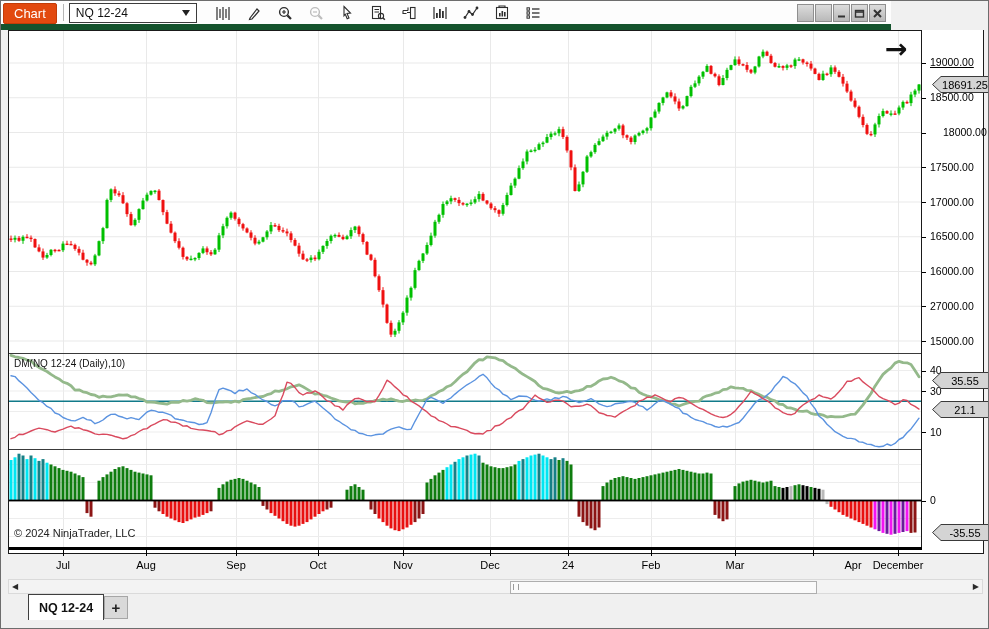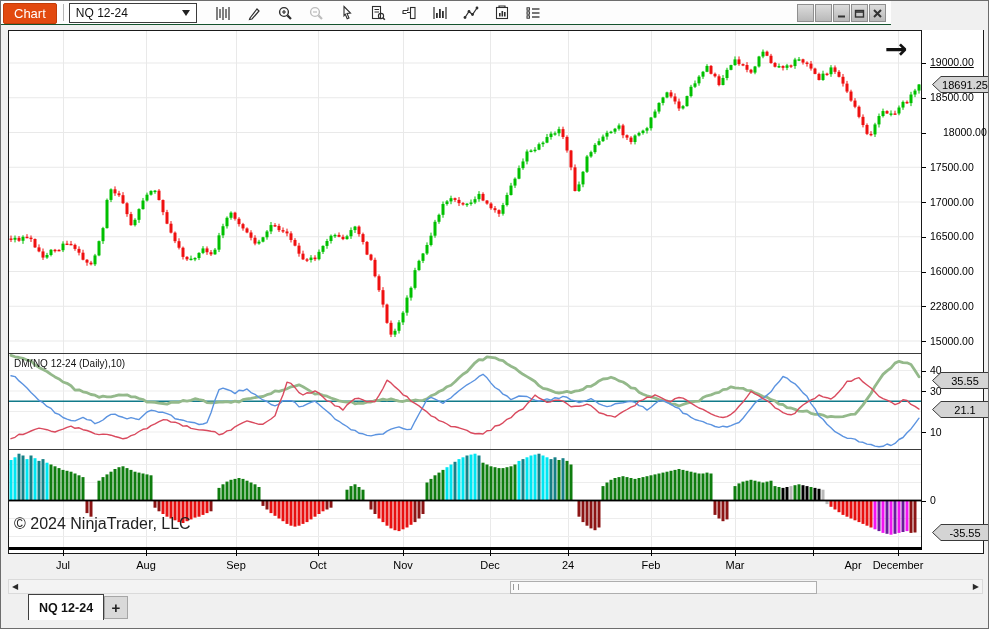--- a/index.html
+++ b/index.html
@@ -1,42 +1,42 @@
 <!DOCTYPE html>
 <html><head>
 <meta charset="utf-8">
 <style>
   html,body{margin:0;padding:0;background:#888;}
   .window{position:relative;width:989px;height:629px;background:#f0f0f0;
     border:1px solid #6d6d6d;box-sizing:border-box;overflow:hidden;
     font-family:"Liberation Sans","DejaVu Sans",sans-serif;-webkit-font-smoothing:antialiased;}
   
   .toolbar{position:absolute;left:0;top:0;width:890px;height:23px;background:#fdfdfd;
-    border-bottom:1px solid #14532d;display:flex;align-items:center;}
+    border-bottom:6px solid #14532d;display:flex;align-items:center;}
   .chart-tab{margin-left:2px;margin-top:1px;height:19px;padding:0 10px;background:#e2490f;
     color:#fff;font-size:13px;line-height:19px;border-radius:2px;border:1px solid #c23c08;}
   .tb-sep{width:1px;height:17px;background:#b5b5b5;margin:0 5px 0 6px;}
   .dropdown{position:relative;width:120px;height:18px;border:1px solid #3c3c3c;background:#fff;
     font-size:12px;color:#111;display:flex;align-items:center;padding-left:6px;box-sizing:content-box;margin-right:11px;}
   .dropdown .chev{position:absolute;right:6px;top:6px;width:0;height:0;
     border-left:4px solid transparent;border-right:4px solid transparent;border-top:6px solid #222;}
   .tb-icons{display:flex;align-items:center;gap:13px;margin-left:6px;}
   .tb-icon{width:18px;height:18px;display:flex;align-items:center;justify-content:center;cursor:pointer;}
   .win-controls{position:absolute;right:5px;top:3px;display:flex;gap:1px;}
   .win-btn{width:17px;height:18px;background:linear-gradient(#dcdcdc,#b9b9b9);
     border:1px solid #8f8f8f;box-sizing:border-box;display:flex;align-items:center;justify-content:center;}
   
   .chart-border{position:absolute;left:7px;top:29px;width:976px;height:524px;
     background:#fff;border:1px solid #1a1a1a;box-sizing:border-box;}
   .panel-svg{position:absolute;background:#fff;}
   .divider{position:absolute;left:8px;width:912px;height:1px;background:#3a3a3a;}
   .vaxis-line{position:absolute;left:920px;top:30px;width:1px;height:517px;background:#1a1a1a;}
   .xaxis-line{position:absolute;left:8px;top:546px;width:974px;height:3px;background:#000;}
   .panel-label{position:absolute;font-size:10px;color:#111;z-index:6;white-space:nowrap;}
-  .copyright{position:absolute;left:13px;top:514px;font-size:16px;color:#222;z-index:6;}
+  .copyright{position:absolute;left:13px;top:526px;font-size:11px;color:#222;z-index:6;}
   .goto-arrow{position:absolute;left:884px;top:34px;font-size:27px;font-weight:bold;color:#111;z-index:7;
     font-family:"DejaVu Sans",sans-serif;cursor:pointer;line-height:27px;}
   
   .price-axis{position:absolute;left:921px;top:29px;width:61px;height:520px;background:#fff;}
   .tickdash{position:absolute;left:0;width:4px;height:1px;background:#000;}
   .ticklabel{position:absolute;left:8px;font-size:10.5px;color:#000;white-space:nowrap;}
   .tag{position:absolute;left:-1px;z-index:5;padding-left:11px;}
   .x-axis{position:absolute;left:8px;top:549px;width:912px;height:26px;}
   .xtick{position:absolute;top:0;width:1px;height:6px;background:#000;}
   .xlabel{position:absolute;top:9px;font-size:11px;color:#000;transform:translateX(-50%);white-space:nowrap;}
@@ -938,21 +938,21 @@
       <div class="ticklabel" style="top: 96.0013px; margin-left: 13px;">18000.00</div>
       <div class="tickdash" style="top: 137.252px;"></div>
       <div class="ticklabel" style="top: 130.752px;">17500.00</div>
       <div class="tickdash" style="top: 172.004px;"></div>
       <div class="ticklabel" style="top: 165.504px;">17000.00</div>
       <div class="tickdash" style="top: 206.755px;"></div>
       <div class="ticklabel" style="top: 200.255px;">16500.00</div>
       <div class="tickdash" style="top: 241.506px;"></div>
       <div class="ticklabel" style="top: 235.006px;">16000.00</div>
       <div class="tickdash" style="top: 276.257px;"></div>
-      <div class="ticklabel" style="top: 269.757px;">22800.00</div>
+      <div class="ticklabel" style="top: 269.757px;">27000.00</div>
       <div class="tickdash" style="top: 311.008px;"></div>
       <div class="ticklabel" style="top: 304.508px;">15000.00</div>
       <div class="tickdash" style="top: 340.5px;"></div>
       <div class="ticklabel" style="top: 334px;">40</div>
       <div class="tickdash" style="top: 361px;"></div>
       <div class="ticklabel" style="top: 354.5px;">30</div>
       <div class="tickdash" style="top: 402px;"></div>
       <div class="ticklabel" style="top: 395.5px;">10</div>
       <div class="tickdash" style="top: 470.5px;"></div>
       <div class="ticklabel" style="top: 464px;">0</div>

